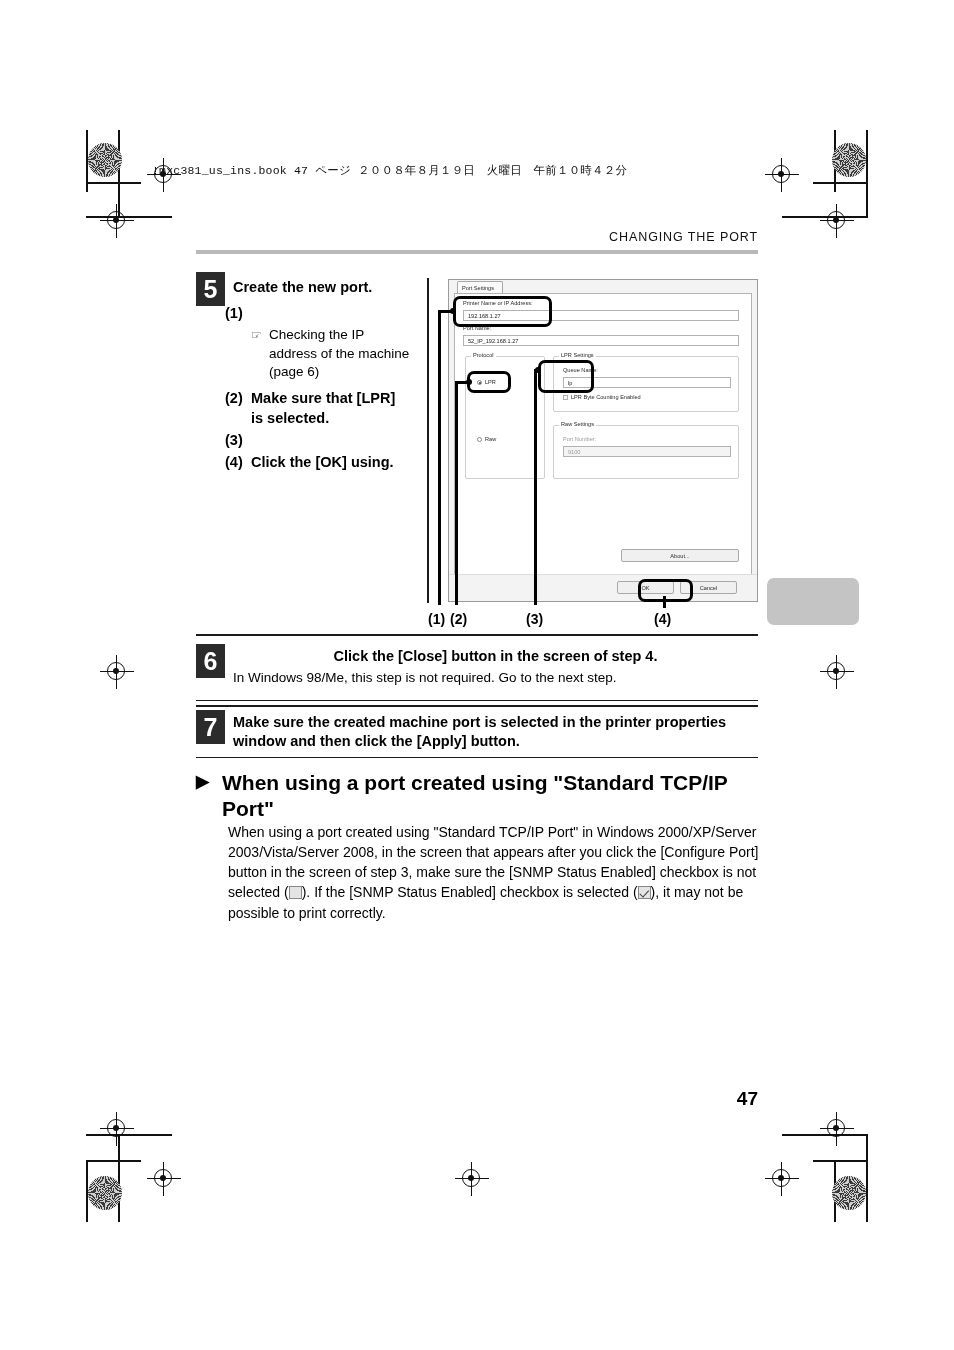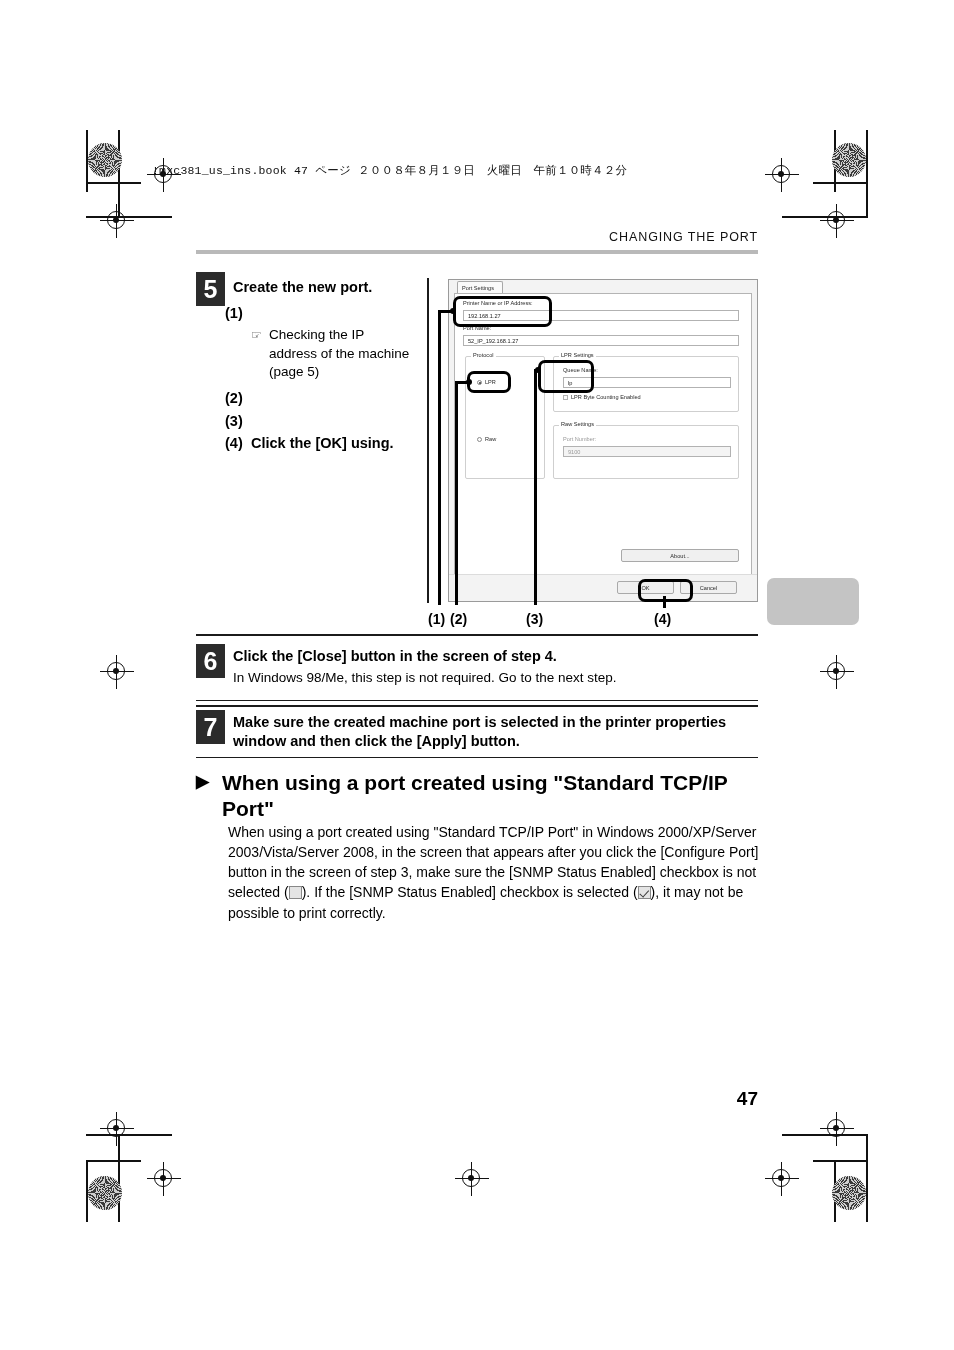--- a/index.html
+++ b/index.html
@@ -456,24 +456,25 @@
     <div class="step-num">5</div>
     <div class="step-title" style="margin-left:37px; padding-top:6px;">Create the new port.</div>
   </div>
 
   <div class="s5-list">
     <div class="s5-item">
       <span class="lbl">(1)</span>
     </div>
     <div class="s5-note">
       <span class="hand">☞</span>
-      <span>Checking the IP address of the machine (page 5)</span>
+      <span>Checking the IP address of the machine (page 6)</span>
     </div>
     <div class="s5-item" style="margin-top:8px;">
       <span class="lbl">(2)</span>
+      <span>Make sure that [LPR] is selected.</span>
     </div>
     <div class="s5-item">
       <span class="lbl">(3)</span>
     </div>
     <div class="s5-item">
       <span class="lbl">(4)</span>
       <span>Click the [OK] using.</span>
     </div>
   </div>
 
@@ -544,21 +545,21 @@
 
   <div class="callout-label" style="left:428px; top:611px;">(1)</div>
   <div class="callout-label" style="left:450px; top:611px;">(2)</div>
   <div class="callout-label" style="left:526px; top:611px;">(3)</div>
   <div class="callout-label" style="left:654px; top:611px;">(4)</div>
 
   <div class="rule" style="left:196px; top:634px; width:562px; height:2.4px;"></div>
 
   <div class="step" style="left:196px; top:644px; width:562px;">
     <div class="step-num">6</div>
-    <div class="step-title" style="margin-left:37px; padding-top:3px;">Click the [Close] button in the screen of step 4.</div>
+    <div class="step-title" style="margin-left:37px; padding-top:3px;text-align:center;">Click the [Close] button in the screen of step 4.</div>
     <div class="step-sub" style="margin-left:37px; padding-top:3px;">In Windows 98/Me, this step is not required. Go to the next step.</div>
   </div>
 
   <div class="rule" style="left:196px; top:700px; width:562px; height:1.4px;"></div>
   <div class="rule" style="left:196px; top:705px; width:562px; height:2.4px;"></div>
 
   <div class="step" style="left:196px; top:710px; width:562px;">
     <div class="step-num">7</div>
     <div class="step-title" style="margin-left:37px; padding-top:3px;">Make sure the created machine port is selected in the printer properties window and then click the [Apply] button.</div>
   </div>

